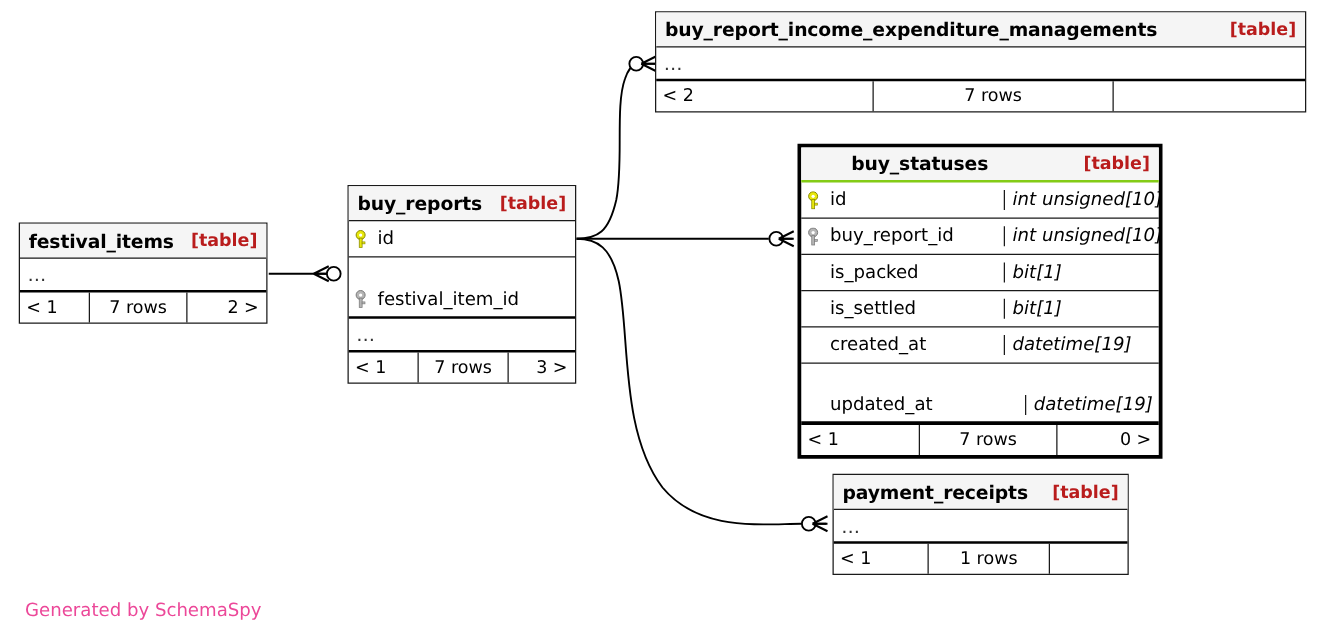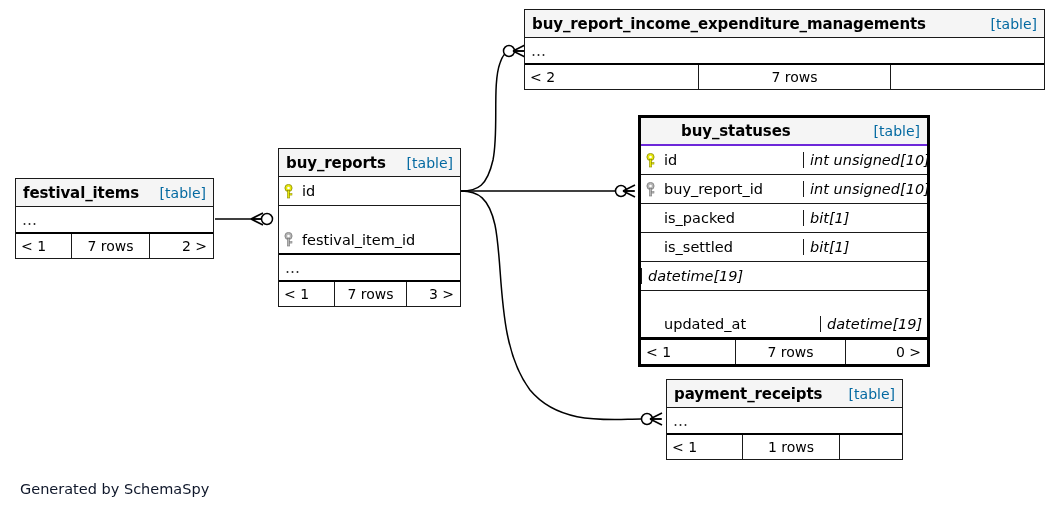--- a/index.html
+++ b/index.html
@@ -43,32 +43,32 @@
     background: #f5f5f5;
     border-bottom: 1px solid #1a1a1a;
     display: flex;
     align-items: center;
     justify-content: space-between;
     padding: 0 7px;
     height: 28px;
     white-space: nowrap;
   }
   .focal > .tb-head {
-    border-bottom: 2px solid #6d28d9;
+    border-bottom: 2px solid #84cc16;
     padding-left: 40px;
   }
   .tb-name {
     font-weight: bold;
     font-size: 15px;
     letter-spacing: -0.1px;
   }
   .tb-tag {
     font-size: 14px;
-    font-weight: normal;
-    color: #0369a1;
+    font-weight: bold;
+    color: #b91c1c;
     padding-left: 10px;
   }
   .tb-row {
     box-sizing: border-box;
     display: flex;
     align-items: center;
     height: 29px;
     border-bottom: 1px solid #1a1a1a;
     font-size: 14.5px;
     white-space: nowrap;
@@ -142,21 +142,21 @@
   }
   .foot-right {
     justify-content: flex-end;
     padding-right: 6px;
   }
   .footer-note {
     position: absolute;
     left: 20px;
     top: 481px;
     font-size: 14.5px;
-    color: #0f172a;
+    color: #ec4899;
     white-space: nowrap;
   }
 </style>
 </head>
 <body>
 
 <div id="canvas">
 
   <svg class="connectors" viewBox="0 0 1061 511" xmlns="http://www.w3.org/2000/svg">
     <defs>
@@ -248,20 +248,24 @@
 
     <div class="tb-row">
       <div class="tb-col-name" style="width:162px;">
         <span class="keyicon"></span>
         <span>is_settled</span>
       </div>
       <div class="tb-col-type">bit[1]</div>
     </div>
 
     <div class="tb-row">
+      <div class="tb-col-name" style="width:162px;">
+        <span class="keyicon"></span>
+        <span>created_at</span>
+      </div>
       <div class="tb-col-type">datetime[19]</div>
     </div>
 
     <div class="tb-row last-col-row">
       <div class="tb-col-name" style="width:162px;">
         <span class="keyicon"></span>
         <span>updated_at</span>
       </div>
       <div class="tb-col-type">datetime[19]</div>
     </div>

